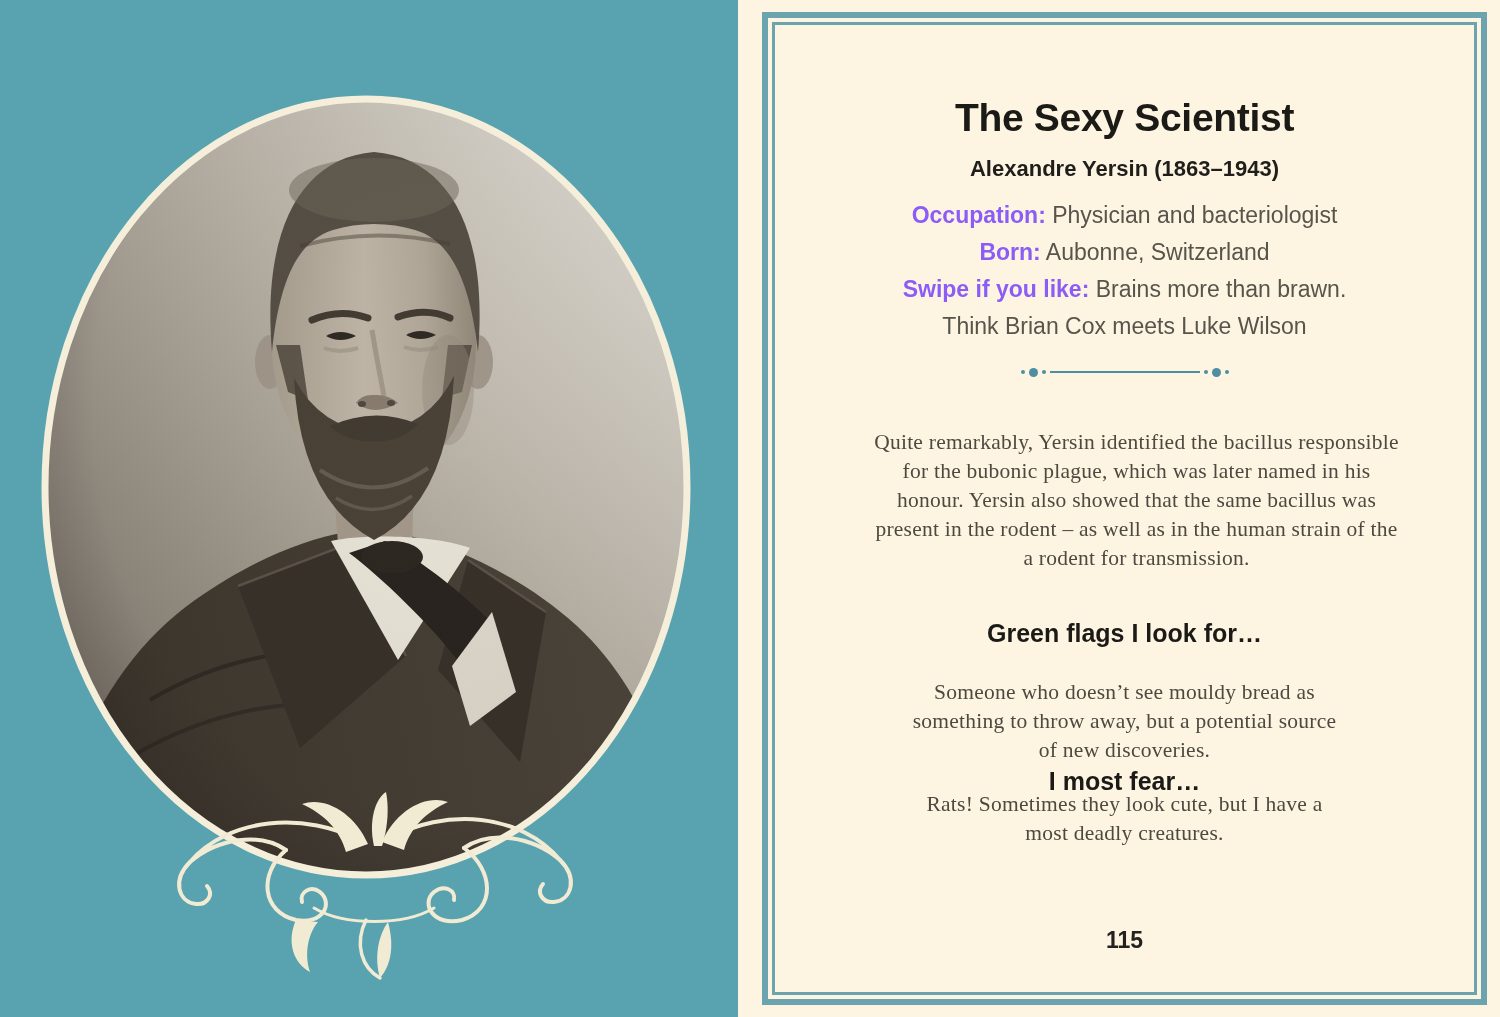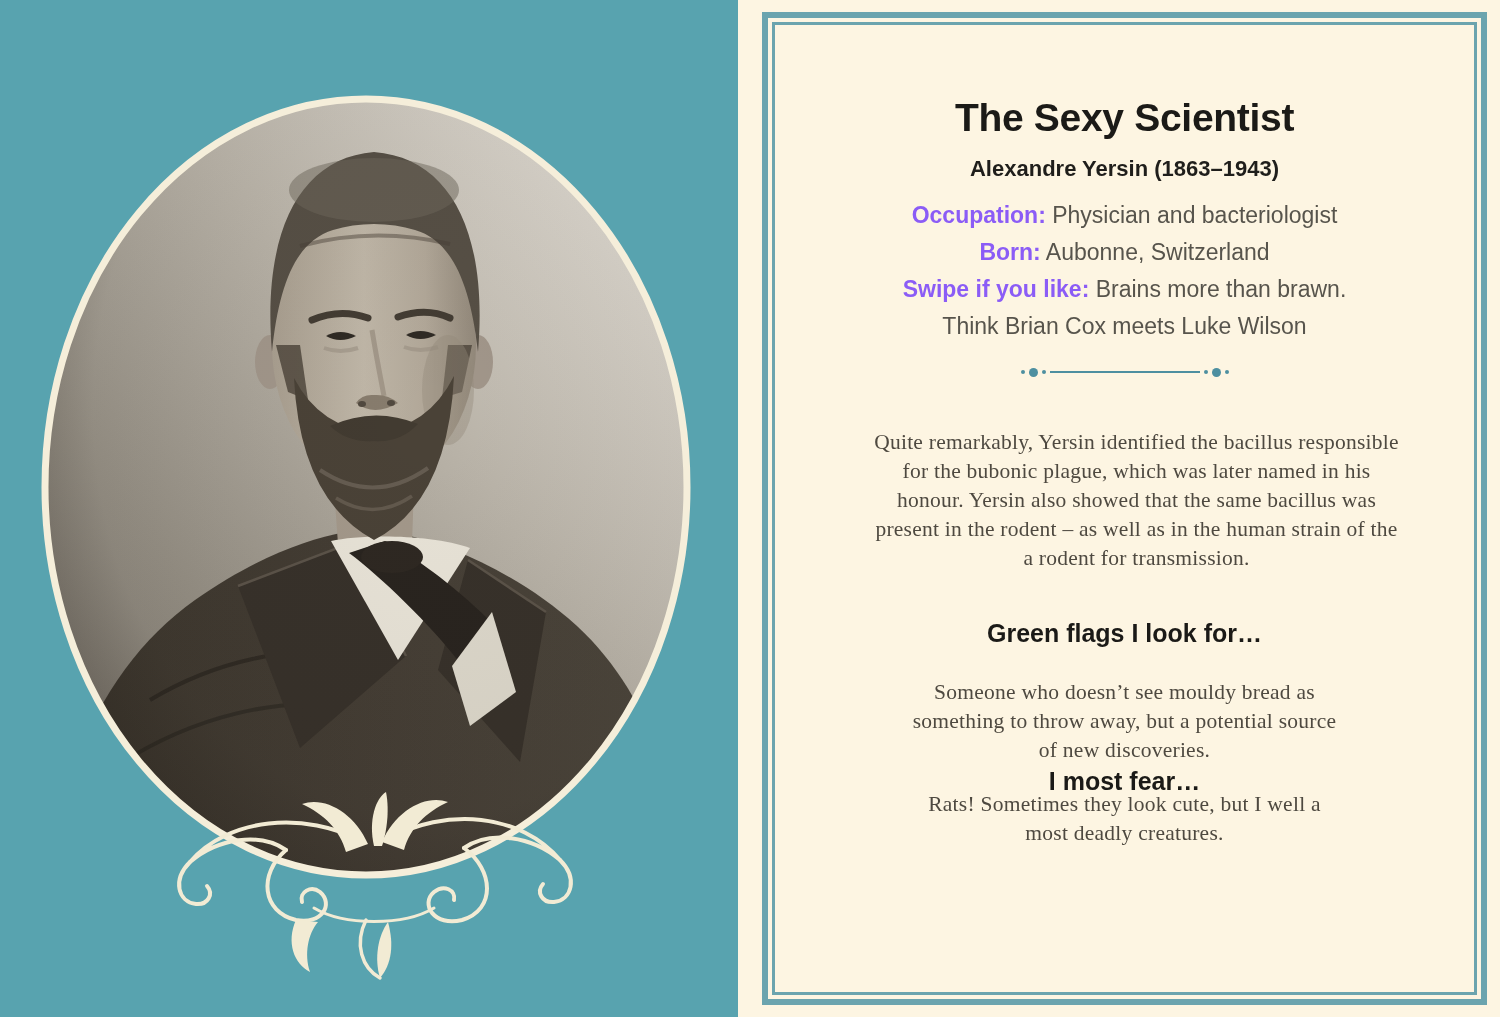--- a/index.html
+++ b/index.html
@@ -220,18 +220,19 @@
 
     <h3 class="section-heading heading-green">Green flags I look for…</h3>
     <div class="body-green">
       <div class="serif-line">Someone who doesn’t see mouldy bread as</div>
       <div class="serif-line">something to throw away, but a potential source</div>
       <div class="serif-line">of new discoveries.</div>
     </div>
 
     <h3 class="section-heading heading-fear">I most fear…</h3>
     <div class="body-fear">
-      <div class="serif-line">Rats! Sometimes they look cute, but I well a</div>
+      <div class="serif-line">Rats! Sometimes they look cute, but I have a</div>
       <div class="serif-line">most deadly creatures.</div>
     </div>
 
+    <div class="page-number">115</div>
   </div>
 </div>
 
 </body></html>

